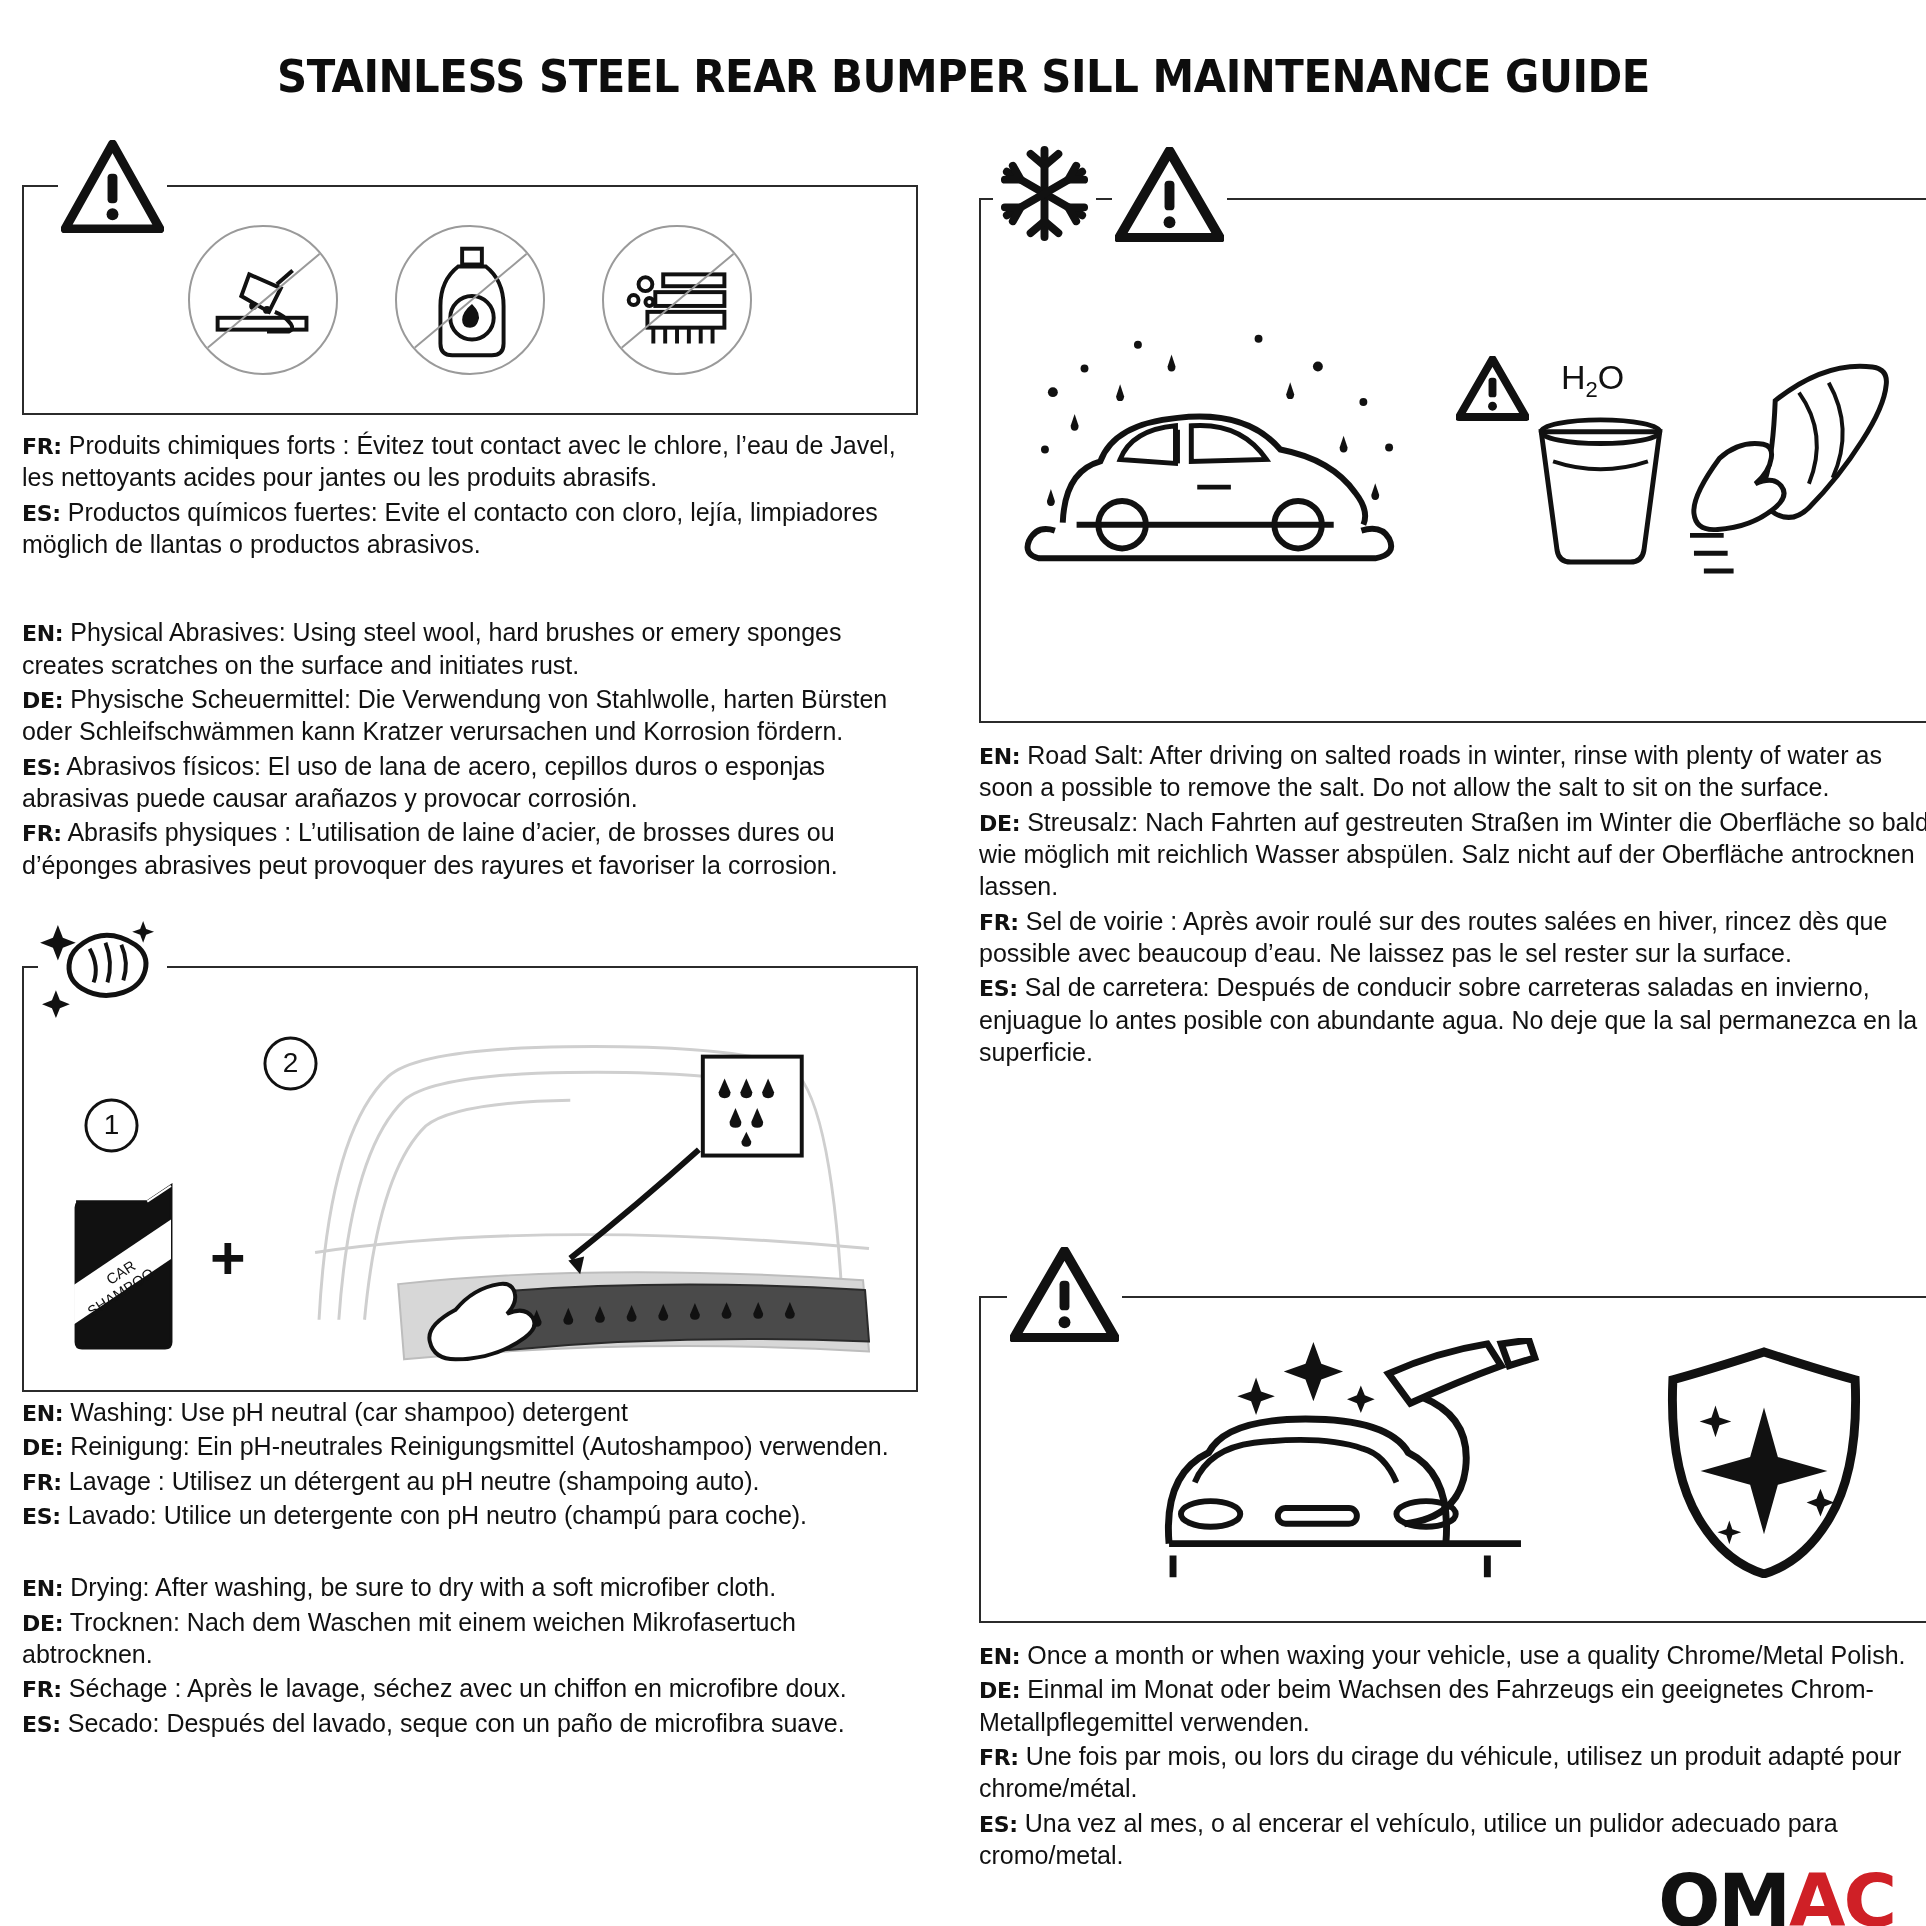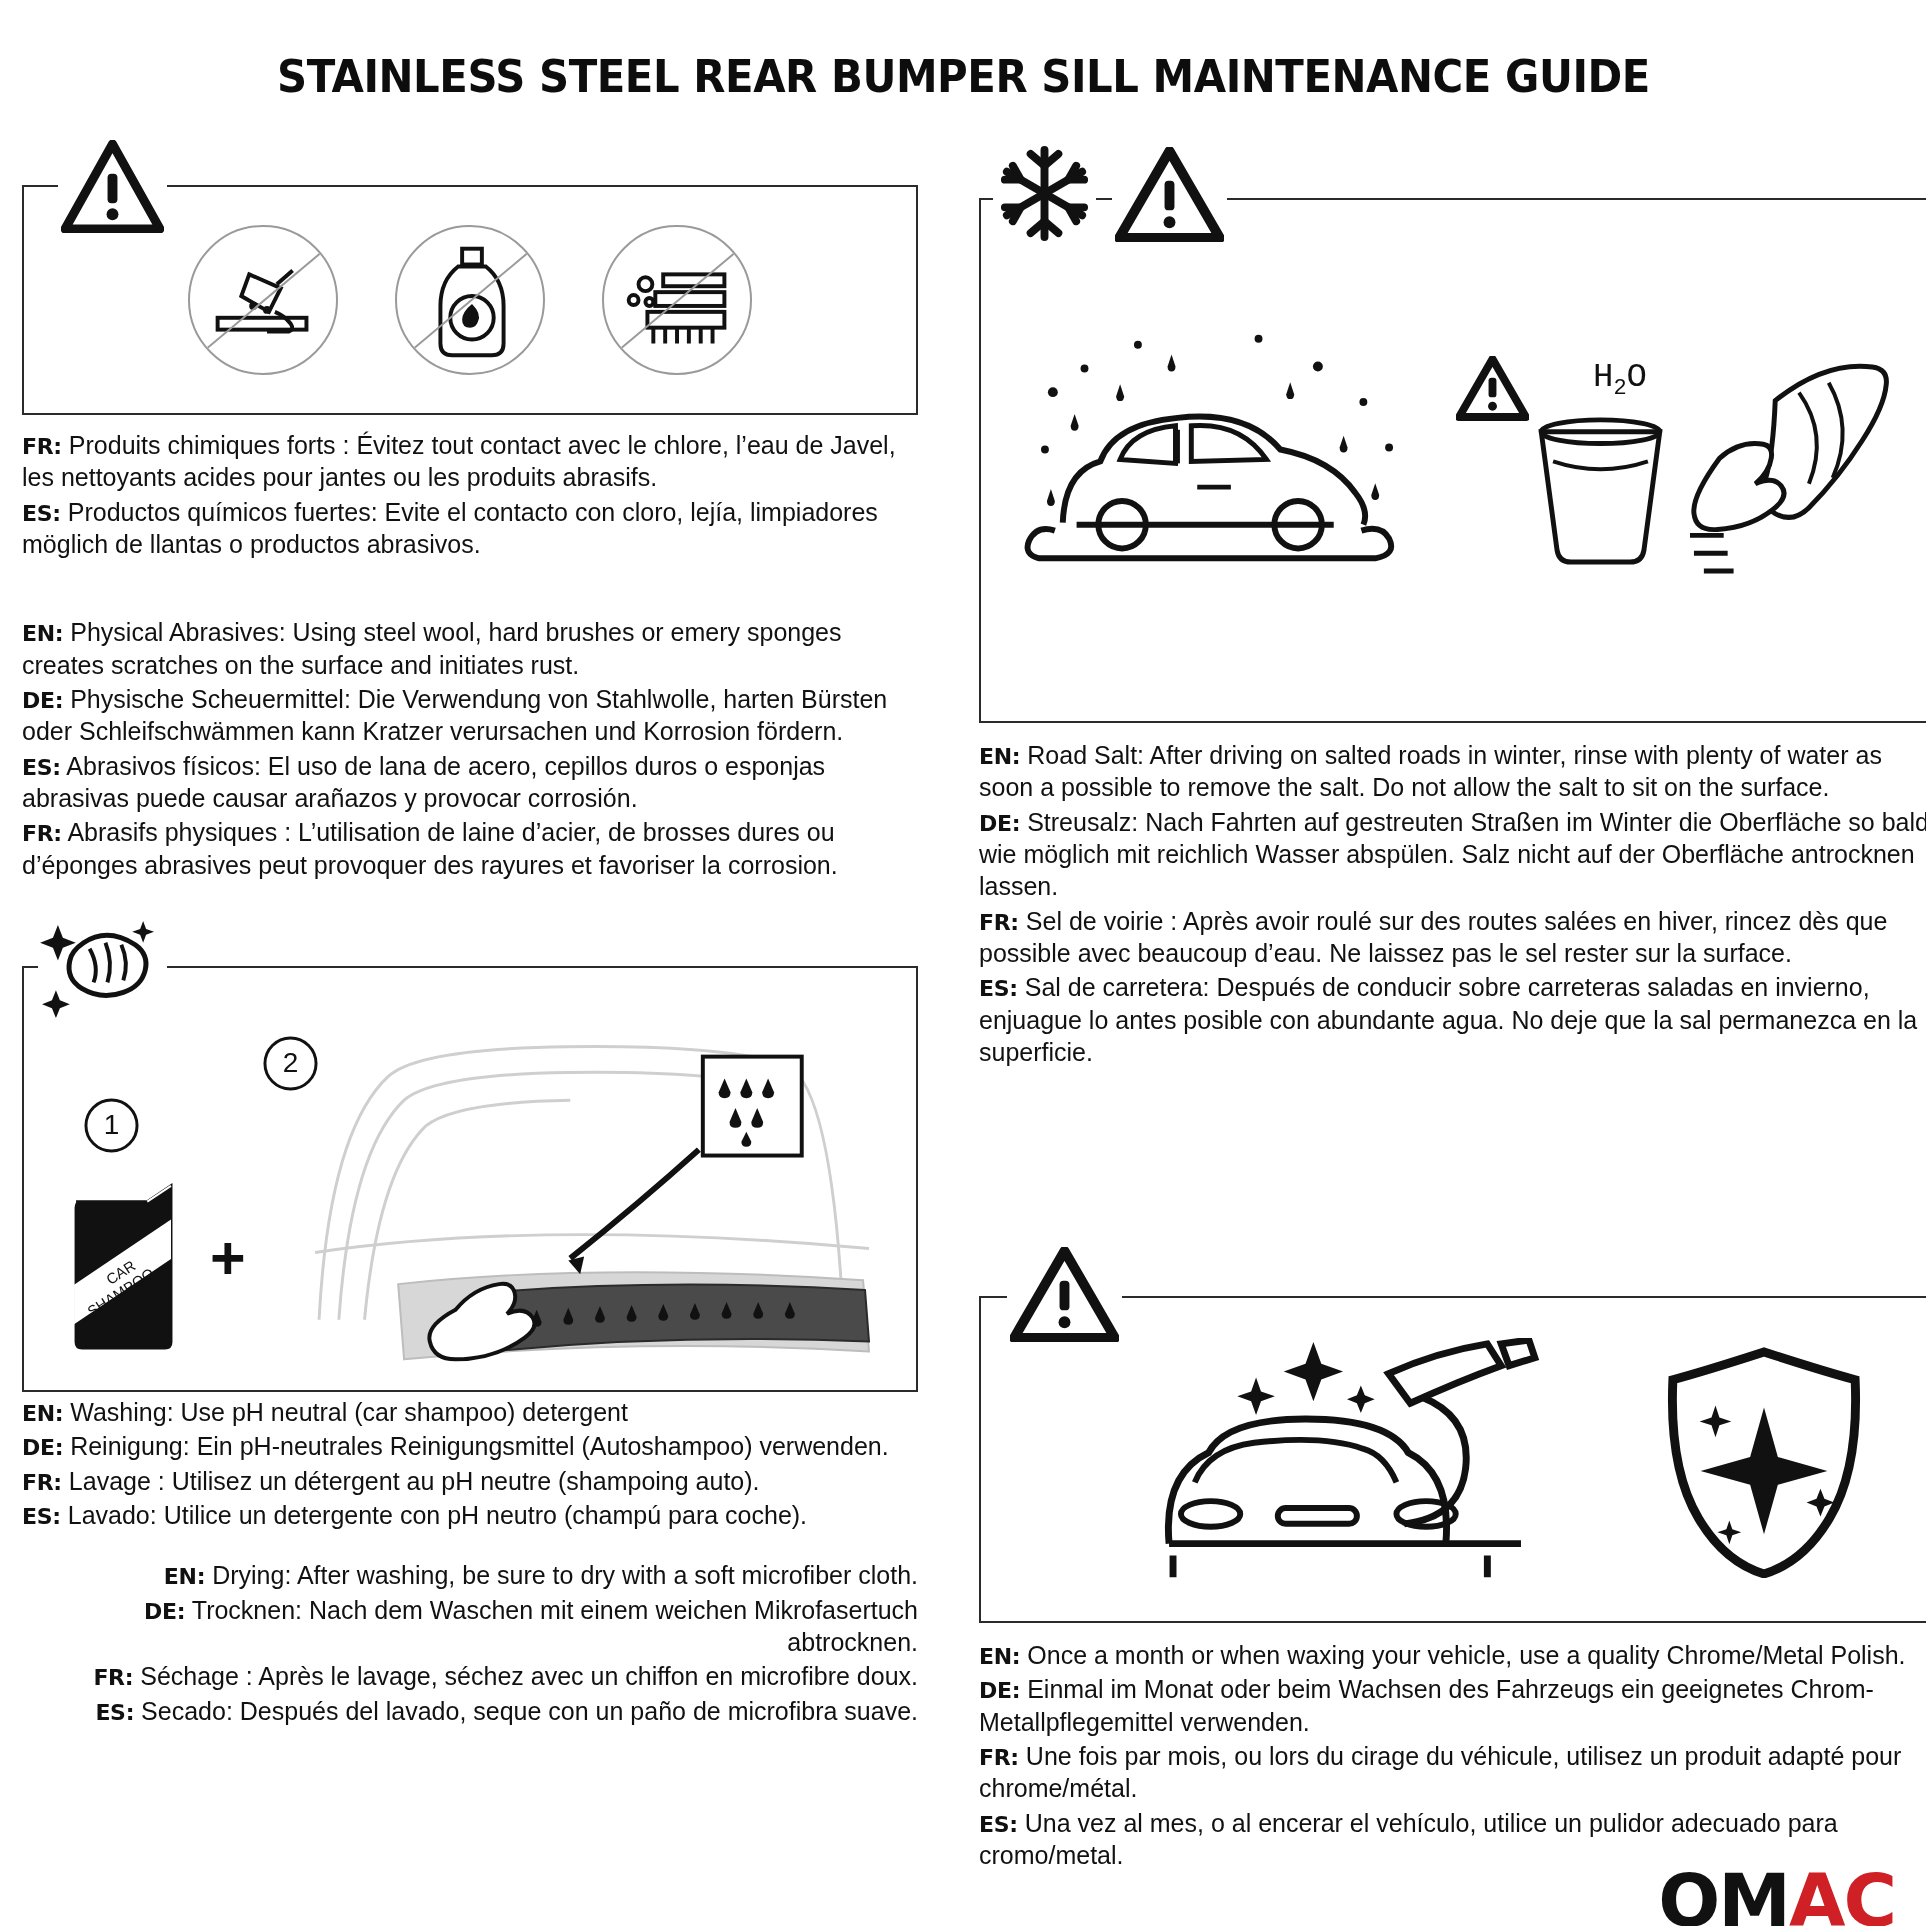--- a/index.html
+++ b/index.html
@@ -254,21 +254,21 @@
 
       <div class="tblock" style="margin-top:4px;">
         <p class="line"><span class="lang">EN:</span><span> Washing: Use pH neutral (car shampoo) detergent</span></p>
         <p class="line"><span class="lang">DE:</span><span> Reinigung: Ein pH-neutrales Reinigungsmittel (Autoshampoo) verwenden.</span></p>
         <p class="line"><span class="lang">FR:</span><span> Lavage : Utilisez un détergent au pH neutre (shampoing auto).</span></p>
         <p class="line"><span class="lang">ES:</span><span> Lavado: Utilice un detergente con pH neutro (champú para coche).</span></p>
       </div>
 
       <div style="height:26px;"></div>
 
-      <div class="tblock" style="margin-top:0;text-align:right;">
+      <div class="tblock" style="margin-top:12px;">
         <p class="line"><span class="lang">EN:</span><span> Drying: After washing, be sure to dry with a soft microfiber cloth.</span></p>
         <p class="line"><span class="lang">DE:</span><span> Trocknen: Nach dem Waschen mit einem weichen Mikrofasertuch abtrocknen.</span></p>
         <p class="line"><span class="lang">FR:</span><span> Séchage : Après le lavage, séchez avec un chiffon en microfibre doux.</span></p>
         <p class="line"><span class="lang">ES:</span><span> Secado: Después del lavado, seque con un paño de microfibra suave.</span></p>
       </div>
     </div>
 
     <div></div>
 
     <div class="col">
@@ -327,21 +327,21 @@
         </div>
 
         <div style="position:absolute; left:475px; top:156px; width:73px; height:65px;">
           <svg width="73" height="65" viewBox="0 0 74 66">
             <path d="M37 3 L71 62 L3 62 Z" fill="none" stroke="#111" stroke-width="8" stroke-linejoin="round"></path>
             <rect x="33" y="22" width="8" height="20" rx="3" fill="#111"></rect>
             <circle cx="37" cy="51" r="4.5" fill="#111"></circle>
           </svg>
         </div>
 
-        <div style="position:absolute; left:580px; top:158px; font-size:34px; font-family:Liberation Mono, monospace;margin-left:32px;">
+        <div style="position:absolute; left:580px; top:158px; font-size:34px; font-family:Liberation Sans, sans-serif;">
           <span>H</span><span style="font-size:22px; vertical-align:sub;">2</span><span>O</span>
         </div>
 
         <div style="position:absolute; left:550px; top:210px; width:139px; height:158px;">
           <svg width="139" height="158" viewBox="0 0 140 160">
             <path d="M10 22 h120 l-16 120 q-2 12 -14 12 h-60 q-12 0 -14 -12 z" fill="none" stroke="#111" stroke-width="5"></path>
             <ellipse cx="70" cy="22" rx="60" ry="12" fill="none" stroke="#111" stroke-width="5"></ellipse>
             <path d="M22 52 q48 16 96 0" fill="none" stroke="#111" stroke-width="4"></path>
           </svg>
         </div>

